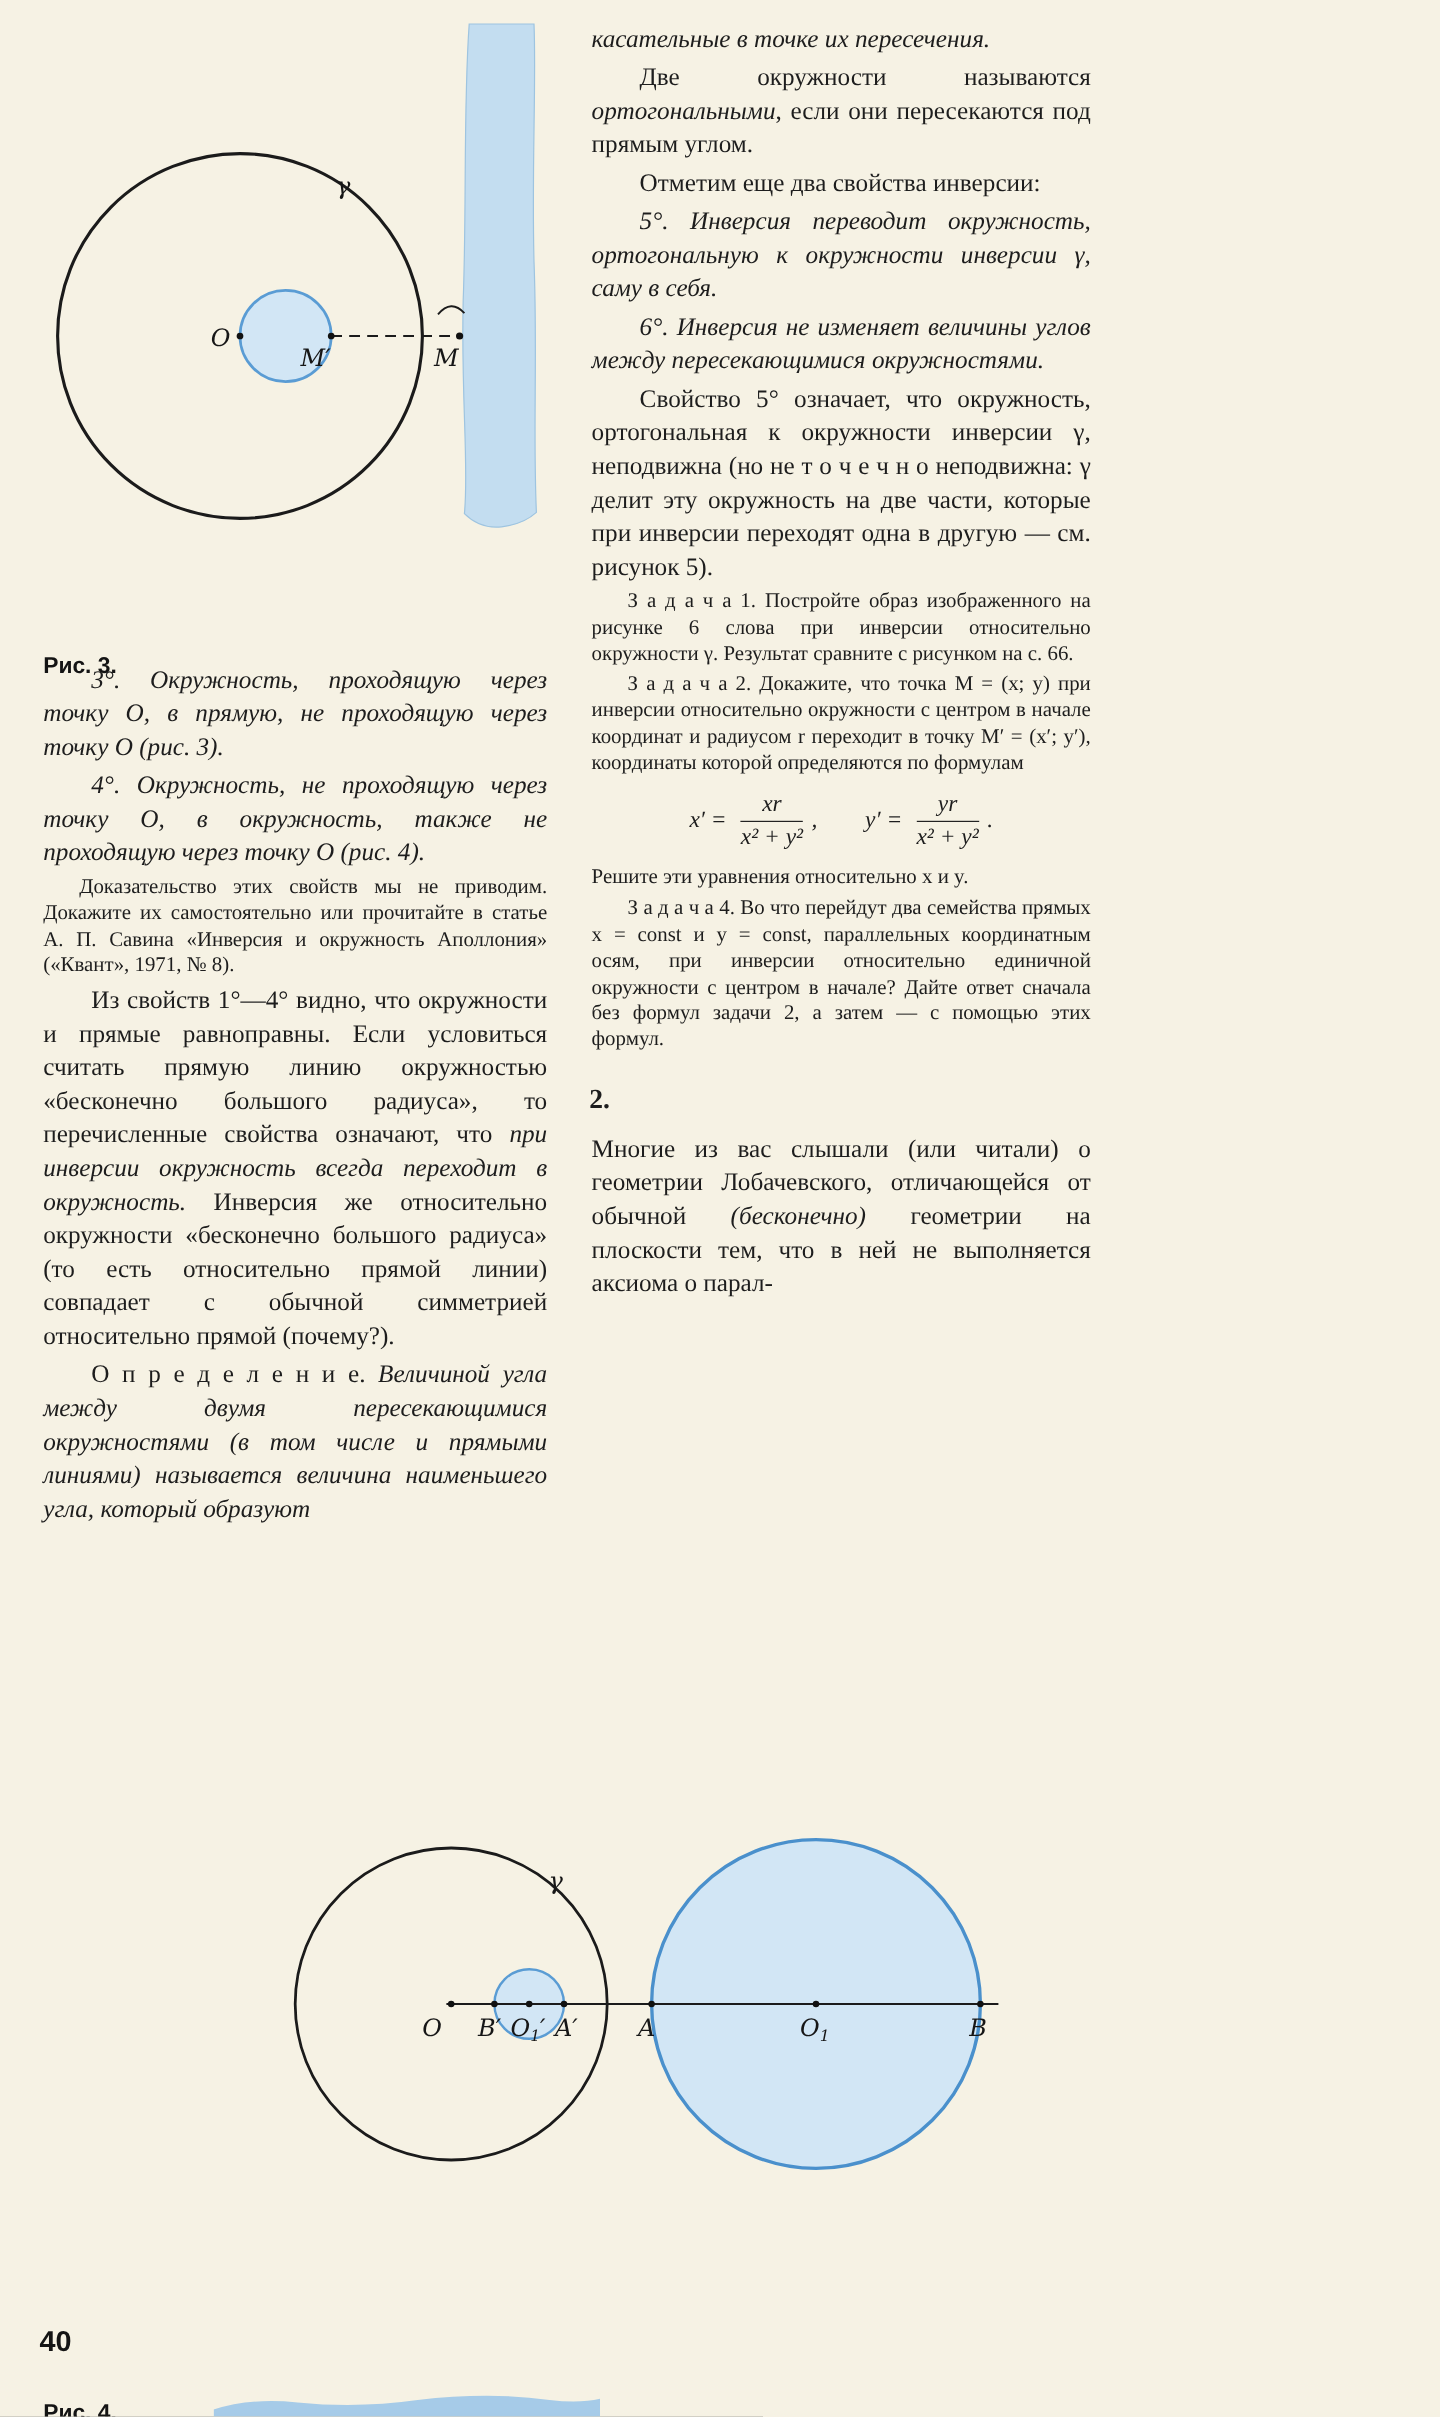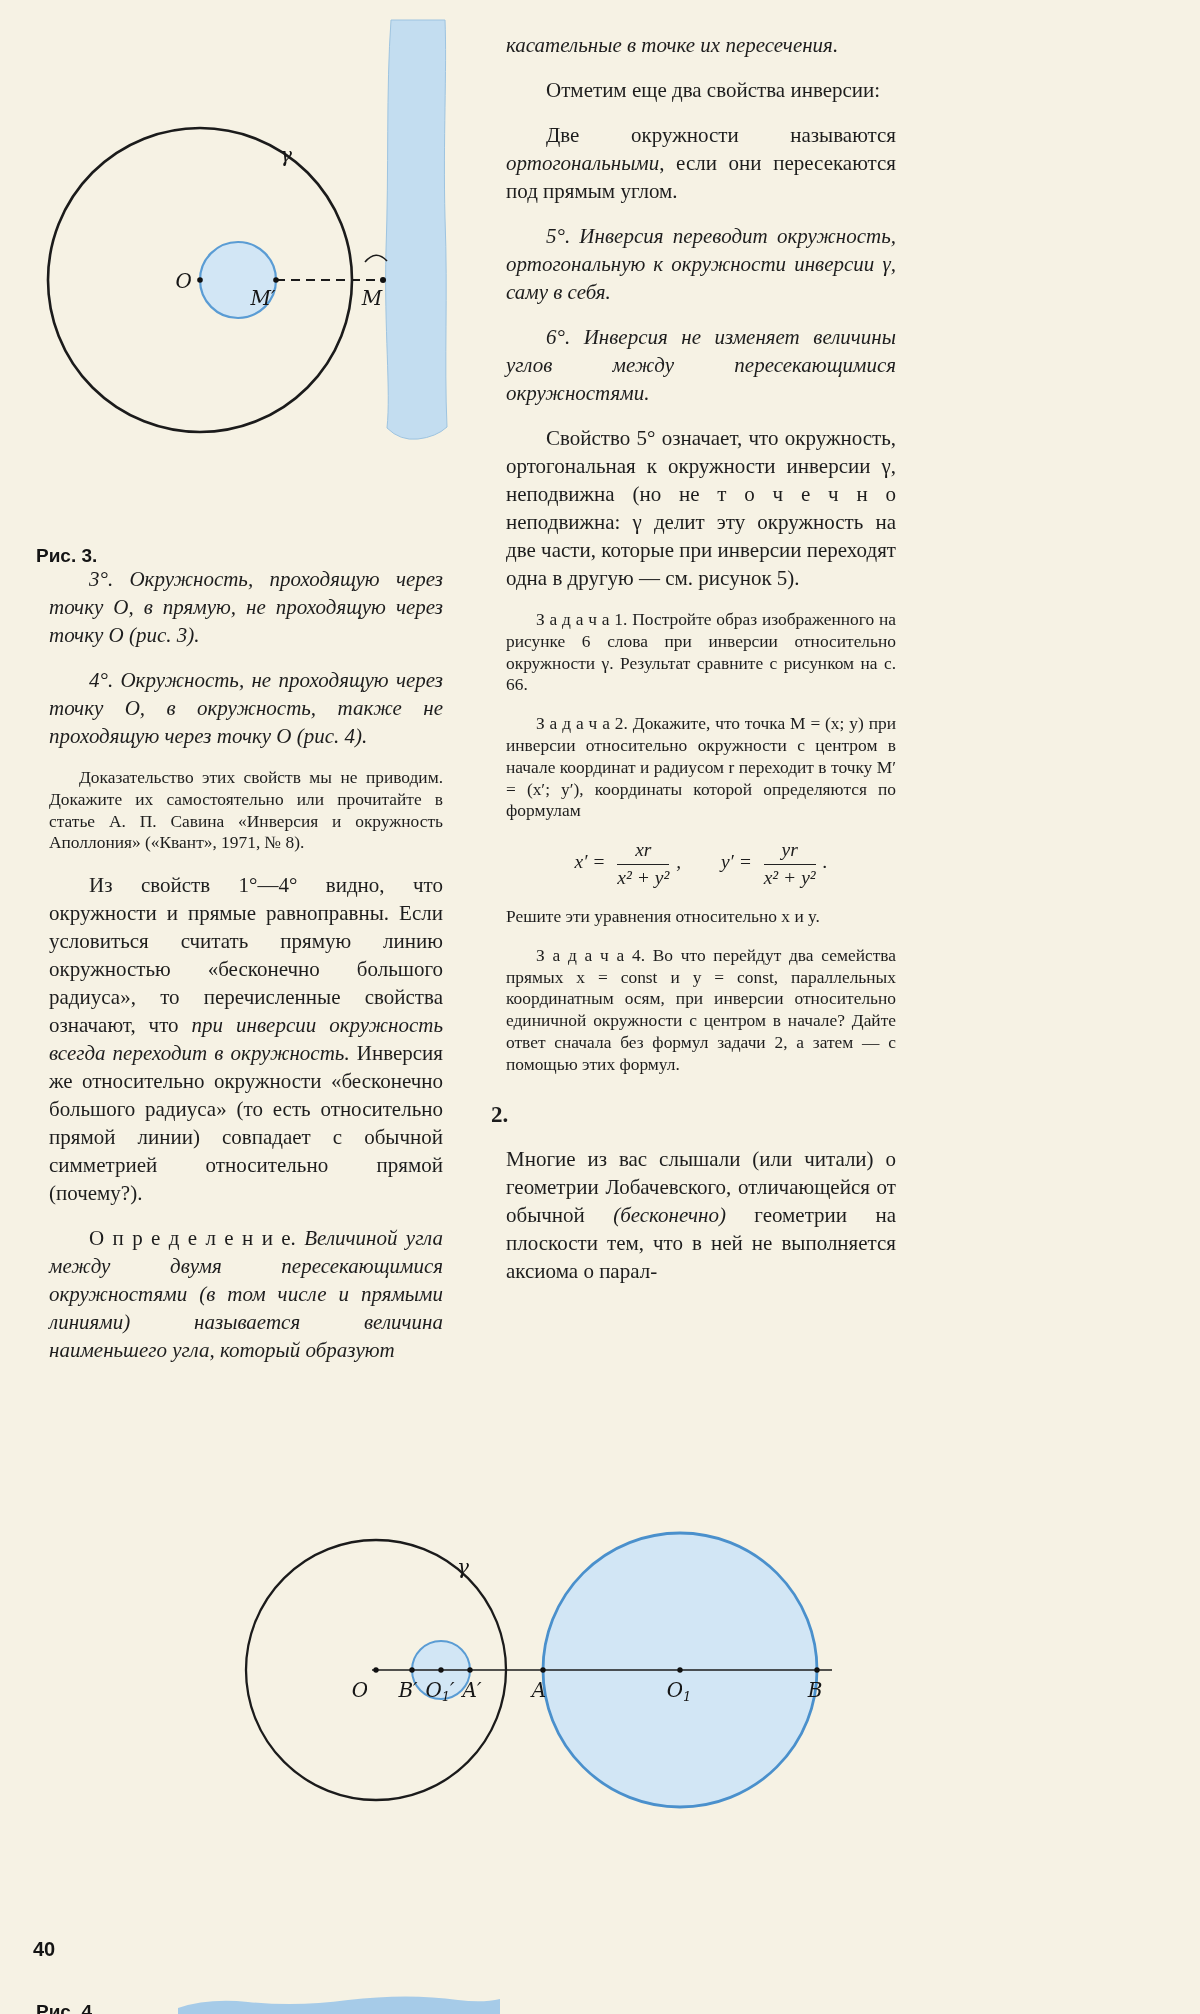--- a/index.html
+++ b/index.html
@@ -6,35 +6,35 @@
   html, body { margin:0; padding:0; background:#9a9a92; }
   .page {
     position:relative; width:1200px; height:2014px;
     background:#f6f2e4; overflow:hidden;
     font-family:"Liberation Serif","DejaVu Serif",serif;
     color:#1d1d1d;
   }
   .col { position:absolute; }
   .col-left  { left:32px;  top:548px; width:428px; }
   .col-right { left:489px; top:14px;  width:424px; }
-  p { margin:17px; }
+  p { margin:4px; }
   .main  { font-size:21px;   line-height:28px;   text-align:justify; text-indent:40px; }
   .small { font-size:17.4px; line-height:21.8px; text-align:justify; text-indent:30px; }
   .noind { text-indent:0; }
   .it { font-style:italic; }
   .caption {
     position:absolute; font-family:"Liberation Sans","DejaVu Sans",sans-serif;
     font-weight:bold; font-size:19px; color:#141414;margin-top:41px;
   }
   .fig3-cap { left:36px; top:504px; }
   .fig4-cap { left:36px; top:1960px; }
   .pageno {
     position:absolute; left:33px; top:1938px;
     font-family:"Liberation Sans","DejaVu Sans",sans-serif;
-    font-weight:bold; font-size:20px; color:#141414;
+    font-weight:bold; font-size:24px; color:#141414;
   }
   .section-head { font-weight:bold; font-size:23px; margin:26px 0 14px 2px; text-align:left; }
   .formula { font-style:italic; font-size:19.5px; text-align:center; margin:13px 0 11px; white-space:nowrap; }
   .frac { display:inline-block; vertical-align:middle; text-align:center; margin:0 7px; line-height:1.15; }
   .frac .num { display:block; border-bottom:1.5px solid #222; padding:0 9px 2px; }
   .frac .den { display:block; padding-top:2px; }
   .fgap { display:inline-block; width:30px; }
   .figsvg { position:absolute; }
   .fig-label { font-family:"DejaVu Serif","Liberation Serif",serif; font-style:italic; font-size:20px; fill:#161616; }
   .sub { font-size:13px; }
@@ -73,22 +73,22 @@
   <div class="col col-left">
     <p class="main it">3°. Окружность, проходящую через точку O, в прямую, не проходящую через точку O (рис. 3).</p>
     <p class="main it">4°. Окружность, не проходящую через точку O, в окружность, также не проходящую через точку O (рис. 4).</p>
     <p class="small">Доказательство этих свойств мы не приводим. Докажите их самостоятельно или прочитайте в статье А. П. Савина «Инверсия и окружность Аполлония» («Квант», 1971, № 8).</p>
     <p class="main"><span>Из свойств 1°—4° видно, что окружности и прямые равноправны. Если условиться считать прямую линию окружностью «бесконечно большого радиуса», то перечисленные свойства означают, что </span><i>при инверсии окружность всегда переходит в окружность.</i><span> Инверсия же относительно окружности «бесконечно большого радиуса» (то есть относительно прямой линии) совпадает с обычной симметрией относительно прямой (почему?).</span></p>
     <p class="main"><span>О п р е д е л е н и е.</span><i> Величиной угла между двумя пересекающимися окружностями (в том числе и прямыми линиями) называется величина наименьшего угла, который образуют</i></p>
   </div>
 
   <div class="col col-right">
     <p class="main it noind">касательные в точке их пересечения.</p>
+    <p class="main"><span>Две окружности называются </span><i>ортогональными</i><span>, если они пересекаются под прямым углом.</span></p>
     <p class="main">Отметим еще два свойства инверсии:</p>
-    <p class="main"><span>Две окружности называются </span><i>ортогональными</i><span>, если они пересекаются под прямым углом.</span></p>
     <p class="main it">5°. Инверсия переводит окружность, ортогональную к окружности инверсии γ, саму в себя.</p>
     <p class="main it">6°. Инверсия не изменяет величины углов между пересекающимися окружностями.</p>
     <p class="main">Свойство 5° означает, что окружность, ортогональная к окружности инверсии γ, неподвижна (но не т о ч е ч н о  неподвижна: γ делит эту окружность на две части, которые при инверсии переходят одна в другую — см. рисунок 5).</p>
     <p class="small">З а д а ч а  1.  Постройте образ изображенного на рисунке 6 слова при инверсии относительно окружности γ. Результат сравните с рисунком на с. 66.</p>
     <p class="small">З а д а ч а  2.  Докажите, что точка M = (x; y) при инверсии относительно окружности с центром в начале координат и радиусом r переходит в точку M′ = (x′; y′), координаты которой определяются по формулам</p>
 
     <div class="formula">
       <span>x′ =</span>
       <span class="frac"><span class="num">xr</span><span class="den">x² + y²</span></span><span>,</span>
       <span class="fgap"></span>

